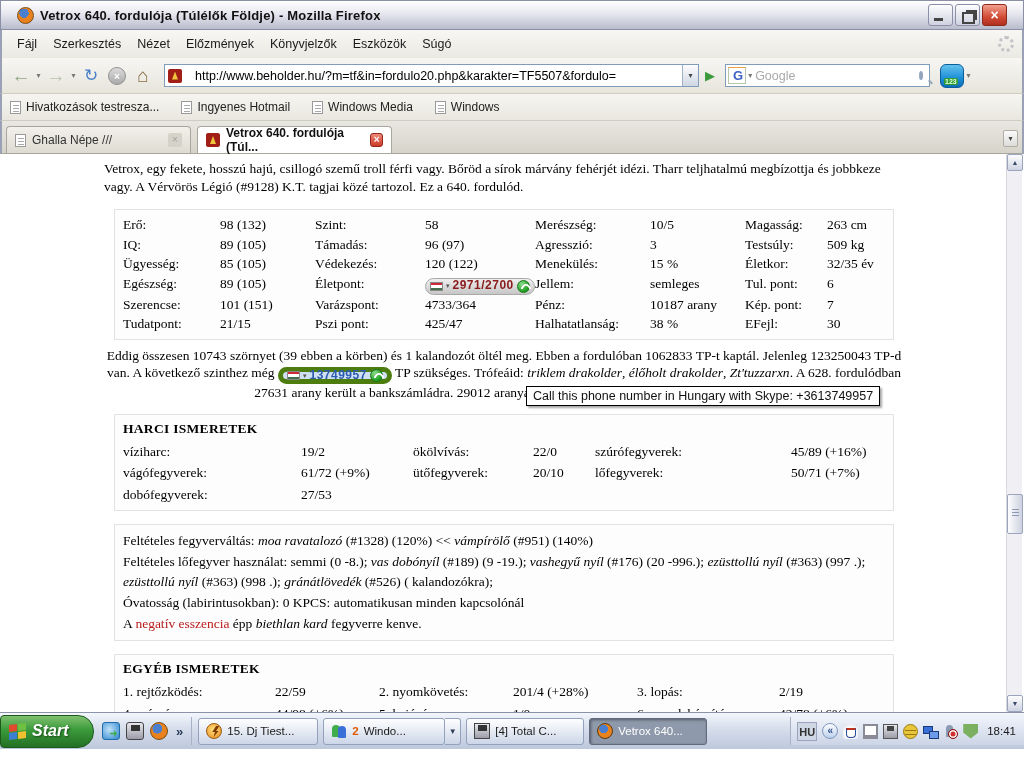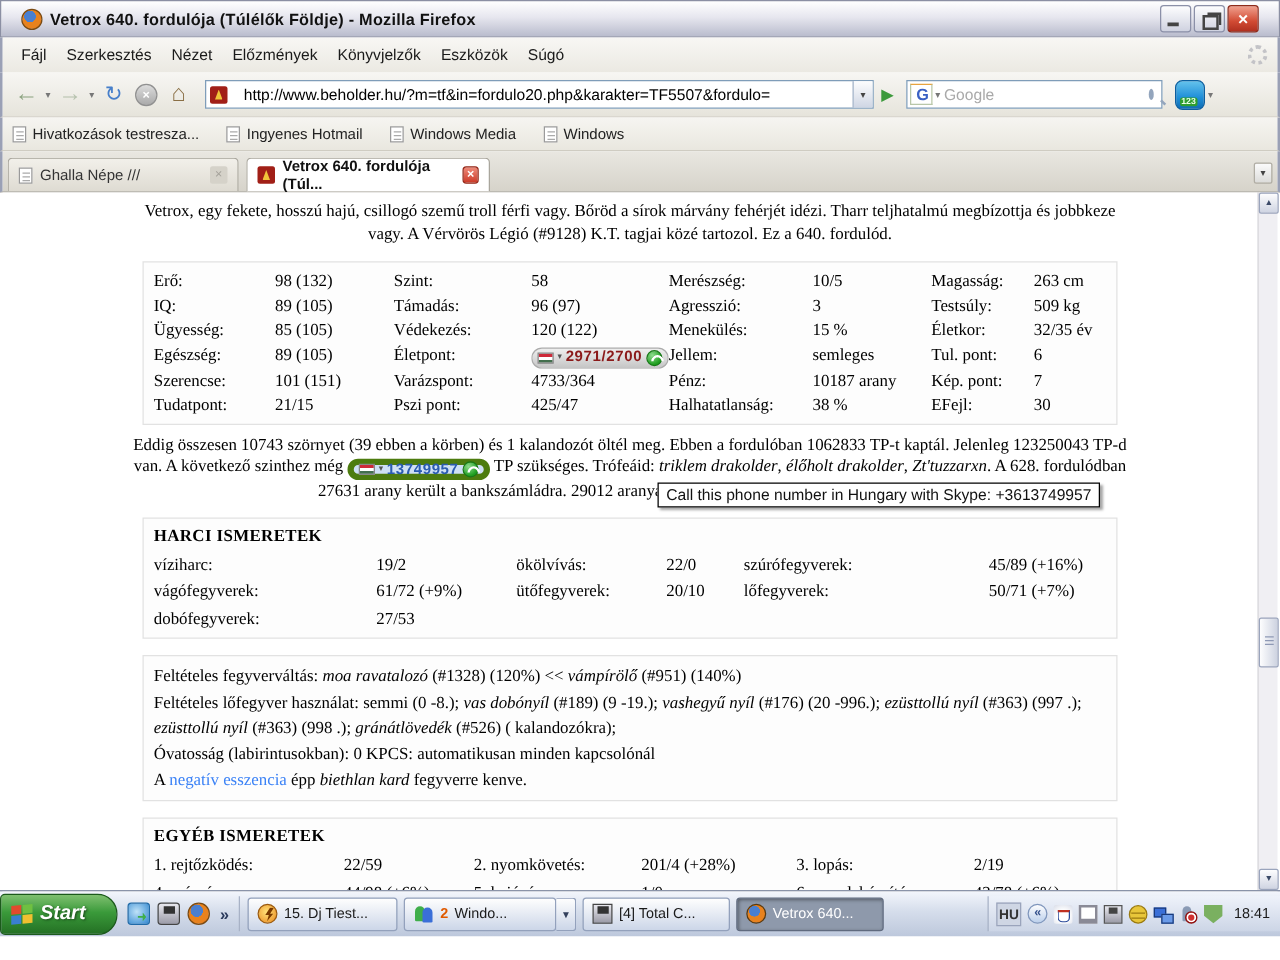--- a/index.html
+++ b/index.html
@@ -87,21 +87,21 @@
   .tab-close-red { margin-left:auto; width:14px; height:14px; border-radius:3px;
     background:linear-gradient(#ee8a7a,#cc3a28); border:1px solid #942415;
     color:#fff; font-size:10px; font-weight:bold; line-height:12px; text-align:center; }
   .tablist-drop { position:absolute; right:4px; bottom:6px; width:15px; height:17px;
     background:linear-gradient(#fbfbfb,#dcdcda); border:1px solid #b0ada4; border-radius:2px;
     font-size:8px; text-align:center; line-height:16px; color:#444; }
 
   
   .content { position:absolute; left:2px; top:154px; width:1004px; height:558px;
     background:#fff; overflow:hidden; font-family:"Liberation Serif",serif; font-size:13.5px; color:#000; }
-  .intro { width:800px; margin:6px auto 0; text-align:center; line-height:18px; }
+  .intro { width:800px; margin:6px auto 0; line-height:18px; }
   .box { width:780px; margin:13px auto 0; border:1px solid #e2e2e2; background:#fdfdfd; padding:5px 8px; }
   .stats-grid { display:grid; grid-template-columns:97px 95px 110px 110px 115px 95px 82px 1fr; line-height:19.5px; }
   .tp-para { width:820px; margin:7px auto 0; text-align:center; line-height:17px; }
   .sec-title { font-weight:bold; font-size:13.5px; margin:1px 0 4px; letter-spacing:.3px; }
   .harci-grid { display:grid; grid-template-columns:178px 112px 120px 62px 196px 1fr; line-height:21.5px; }
   .egyeb-grid { display:grid; grid-template-columns:152px 104px 134px 124px 142px 1fr; line-height:21.5px; }
   .cond p { line-height:20px; margin:1px 0; }
   .it { font-style:italic; }
 
   .skypill { display:inline-flex; align-items:center; gap:3px; height:17px; border-radius:9px;
@@ -388,21 +388,21 @@
         <span class="gv">50/71 (+7%)</span>
       <span class="gl">dobófegyverek:</span>
         <span class="gv">27/53</span>
     </div>
   </div>
 
   <div class="box cond">
     <p><span>Feltételes fegyverváltás: </span><span class="it">moa ravatalozó</span><span> (#1328) (120%) &lt;&lt; </span><span class="it">vámpírölő</span><span> (#951) (140%)</span></p>
     <p><span>Feltételes lőfegyver használat: semmi (0 -8.); </span><span class="it">vas dobónyíl</span><span> (#189) (9 -19.); </span><span class="it">vashegyű nyíl</span><span> (#176) (20 -996.); </span><span class="it">ezüsttollú nyíl</span><span> (#363) (997 .); </span><span class="it">ezüsttollú nyíl</span><span> (#363) (998 .); </span><span class="it">gránátlövedék</span><span> (#526) ( kalandozókra);</span></p>
     <p><span>Óvatosság (labirintusokban): 0 KPCS: automatikusan minden kapcsolónál</span></p>
-    <p><span>A </span><span style="color: #3b82f6; text-align: center;">negatív esszencia</span><span> épp </span><span class="it">biethlan kard</span><span> fegyverre kenve.</span></p>
+    <p><span>A </span><span style="color: #b91c1c; text-align: center;">negatív esszencia</span><span> épp </span><span class="it">biethlan kard</span><span> fegyverre kenve.</span></p>
   </div>
 
   <div class="box">
     <div class="sec-title">EGYÉB ISMERETEK</div>
     <div class="egyeb-grid">
       <span class="gl">1. rejtőzködés:</span>
         <span class="gv">22/59</span>
       <span class="gl">2. nyomkövetés:</span>
         <span class="gv">201/4 (+28%)</span>
       <span class="gl">3. lopás:</span>

